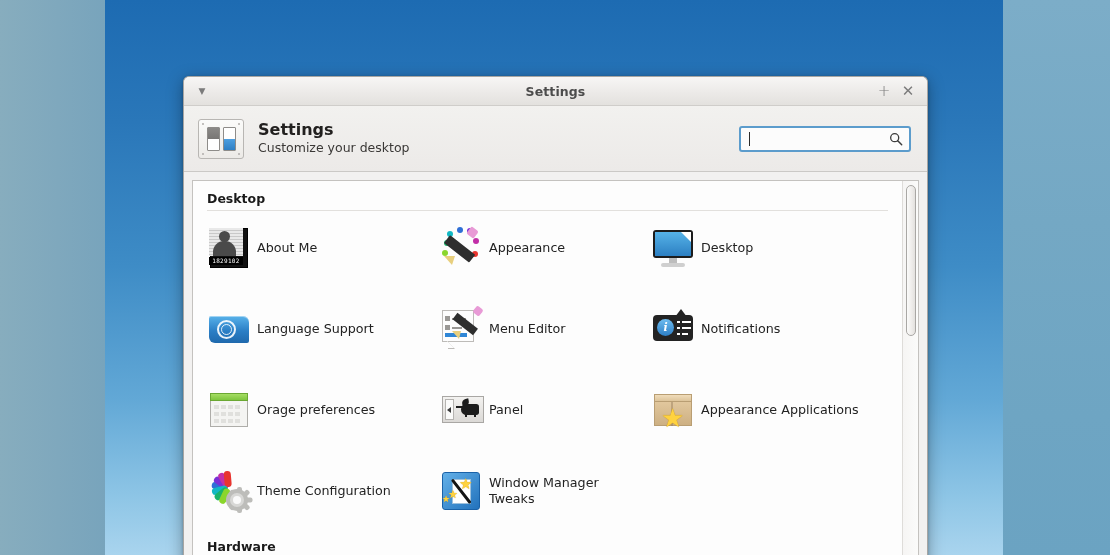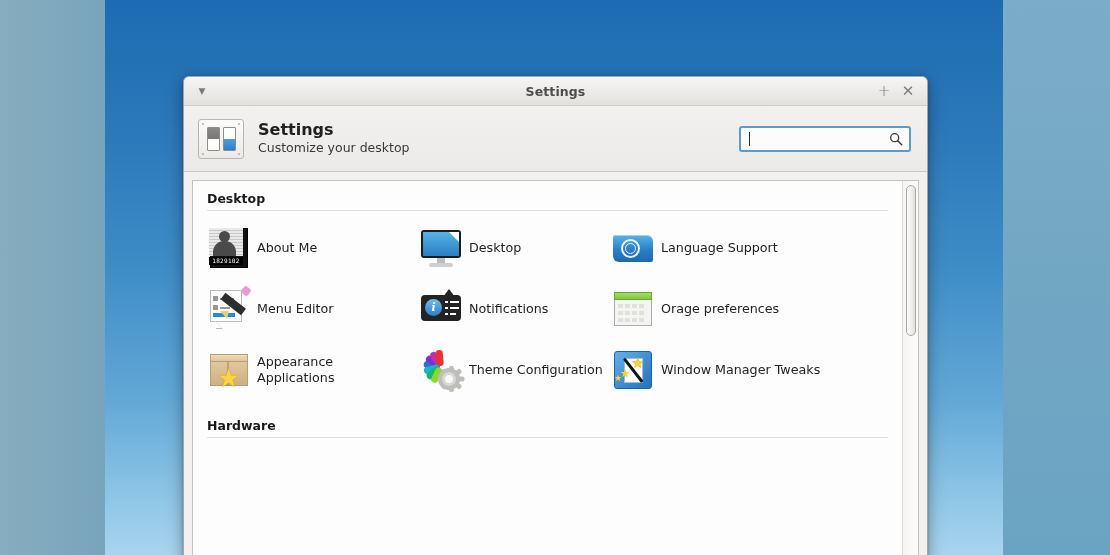--- a/index.html
+++ b/index.html
@@ -111,21 +111,21 @@
   }
   #scroll-area { flex: 1; padding: 10px 0 0 14px; overflow: hidden; }
 
   .section-head {
     font-size: 12.5px; font-weight: bold; color: #1a1a1a;
     padding-bottom: 4px; margin-bottom: 6px;
     border-bottom: 1px solid #e2e0dd; margin-right: 14px;
   }
   .section-head.second { margin-top: 18px; }
 
-  .grid { display: grid; grid-template-columns: 212px 192px 1fr; }
+  .grid { display: grid; grid-template-columns: 212px 192px 1fr; gap: 20px; }
   .item {
     display: flex; align-items: center; gap: 6px;
     height: 61px; padding-right: 8px;
   }
   .item-ico { width: 44px; height: 44px; flex: 0 0 44px; position: relative; }
   .item-lbl { font-size: 12.7px; color: #232323; line-height: 1.25; }
 
   
   #sbar {
     flex: 0 0 16px; width: 16px; position: relative;
@@ -315,20 +315,35 @@
             <div class="item-ico">
               <div class="abs am-frame"></div>
               <div class="abs am-photo"></div>
               <div class="abs am-head"></div>
               <div class="abs am-body"></div>
               <div class="abs am-num">1829102</div>
             </div>
             <div class="item-lbl">About Me</div>
           </div>
 
+          <div class="item">
+            <div class="item-ico">
+              <div class="abs dot" style="left:5px;top:14px;background:#19b36b"></div>
+              <div class="abs dot" style="left:3px;top:24px;background:#8ad62c"></div>
+              <div class="abs dot" style="left:8px;top:5px;background:#12b8c4"></div>
+              <div class="abs dot" style="left:18px;top:1px;background:#2f6fd6"></div>
+              <div class="abs dot" style="left:28px;top:2px;background:#7b2fd6"></div>
+              <div class="abs dot" style="left:34px;top:12px;background:#c22fa8"></div>
+              <div class="abs dot" style="left:33px;top:25px;background:#e8342f"></div>
+              <div class="abs ap-pencil"></div>
+              <div class="abs ap-er"></div>
+              <div class="abs ap-tip"></div>
+            </div>
+            <div class="item-lbl">Appearance</div>
+          </div>
 
           <div class="item">
             <div class="item-ico">
               <div class="abs dk-mon"></div>
               <div class="abs dk-scr"></div>
               <div class="abs dk-fold"></div>
               <div class="abs dk-neck"></div>
               <div class="abs dk-base"></div>
             </div>
             <div class="item-lbl">Desktop</div>
@@ -387,20 +402,33 @@
               <div class="abs or-cell" style="left:21px;top:24px"></div>
               <div class="abs or-cell" style="left:28px;top:24px"></div>
               <div class="abs or-cell" style="left:7px;top:31px"></div>
               <div class="abs or-cell" style="left:14px;top:31px"></div>
               <div class="abs or-cell" style="left:21px;top:31px"></div>
               <div class="abs or-cell" style="left:28px;top:31px"></div>
             </div>
             <div class="item-lbl">Orage preferences</div>
           </div>
 
+          <div class="item">
+            <div class="item-ico">
+              <div class="abs pn-frame"></div>
+              <div class="abs pn-strip"></div>
+              <div class="abs pn-arrow"></div>
+              <div class="abs pn-mtail"></div>
+              <div class="abs pn-mbody"></div>
+              <div class="abs pn-mear"></div>
+              <div class="abs pn-mleg" style="left:26px"></div>
+              <div class="abs pn-mleg" style="left:35px"></div>
+            </div>
+            <div class="item-lbl">Panel</div>
+          </div>
 
           <div class="item">
             <div class="item-ico">
               <div class="abs pa-box2"></div>
               <div class="abs pa-lid"></div>
               <div class="abs pa-seam"></div>
               <div class="star" style="left:10px;top:17px;font-size:26px">★</div>
             </div>
             <div class="item-lbl">Appearance Applications</div>
           </div>

